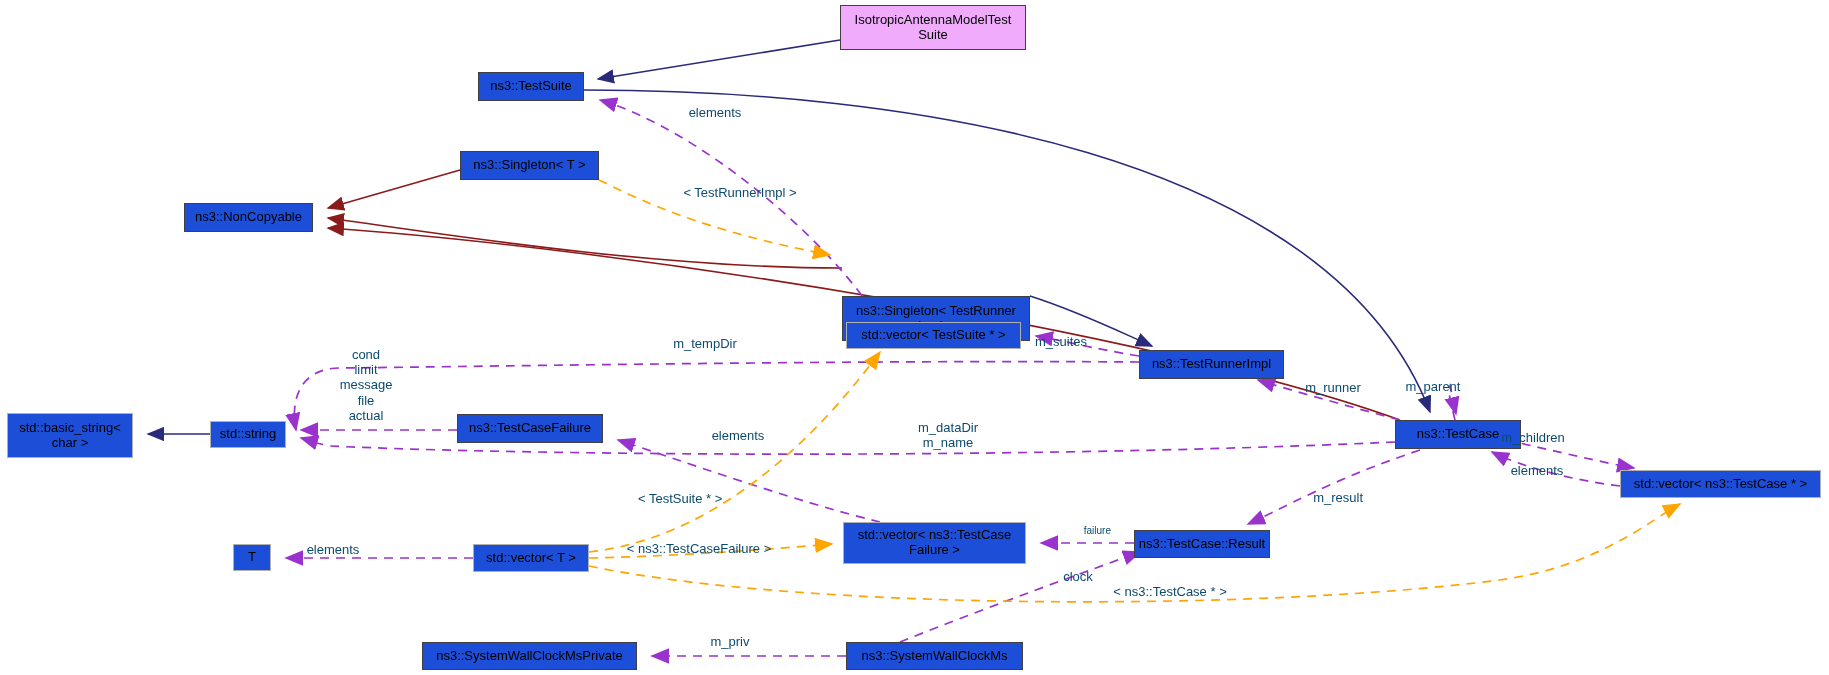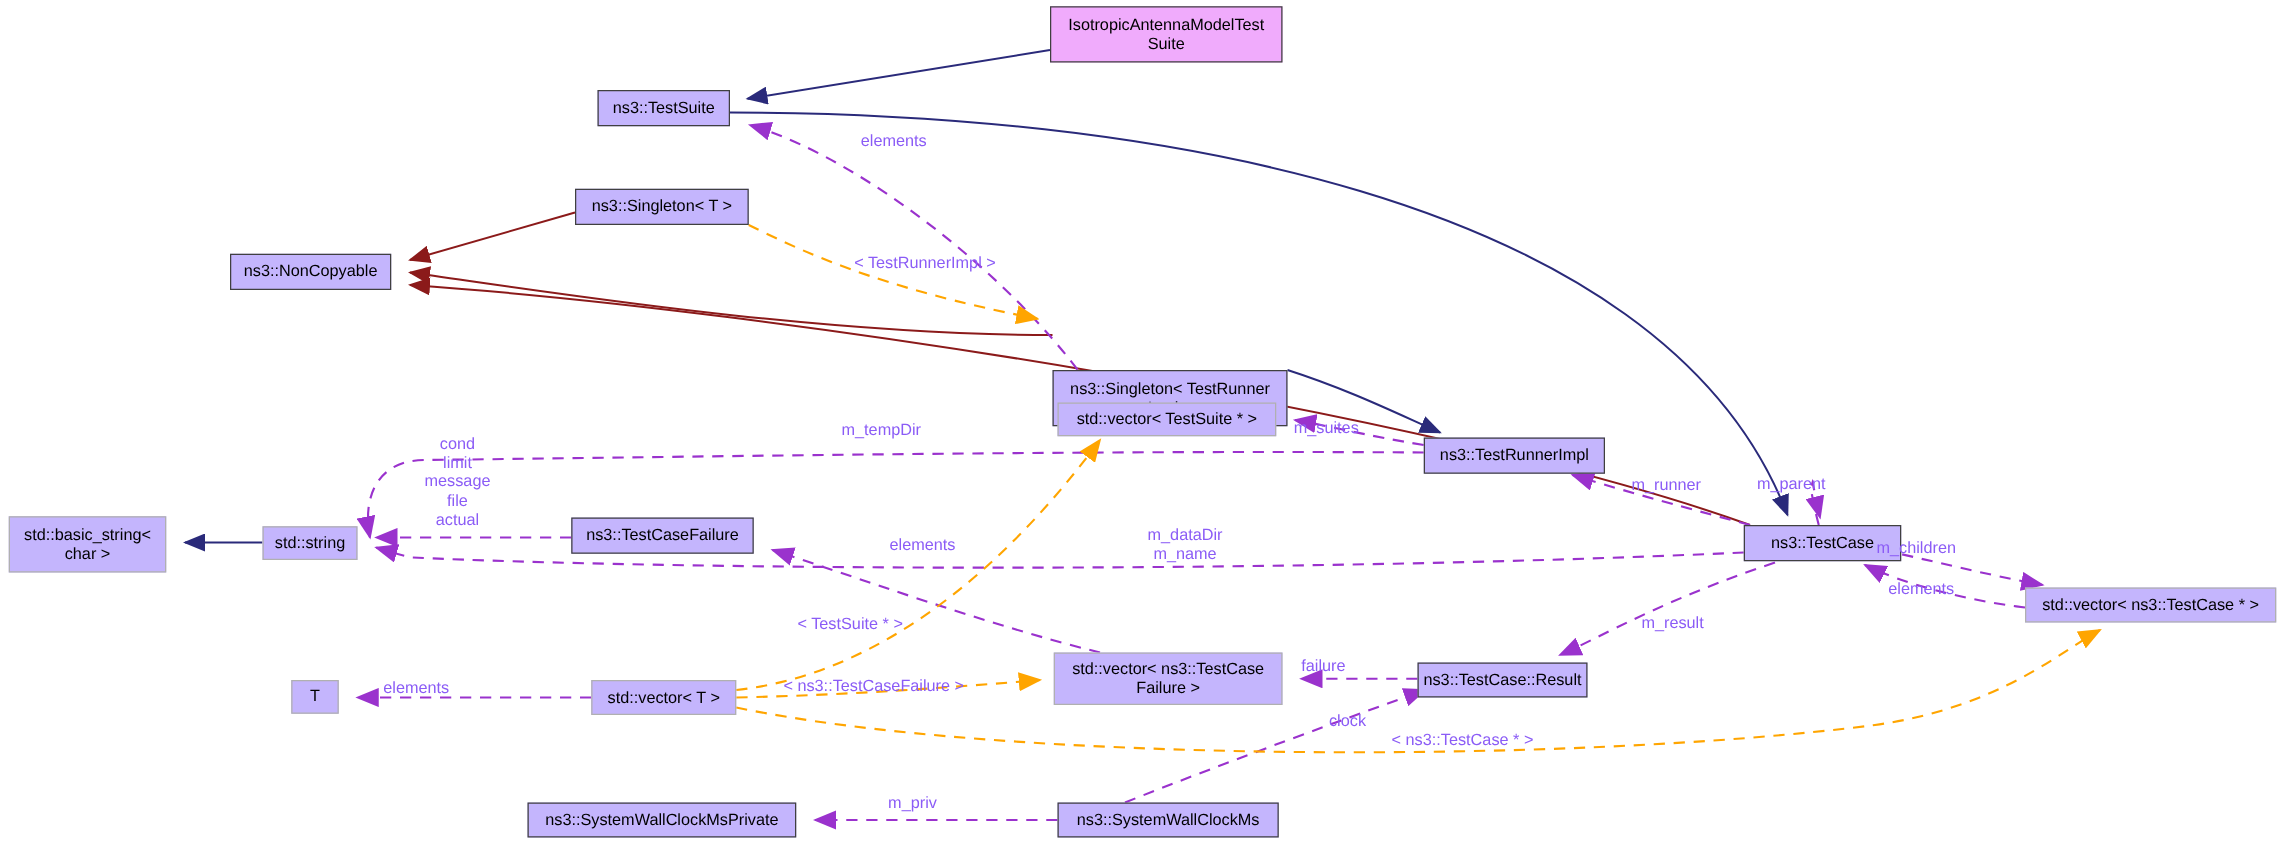--- a/index.html
+++ b/index.html
@@ -1,24 +1,24 @@
 <!DOCTYPE html>
 <html><head>
 <meta charset="utf-8">
 <style>
   html,body{margin:0;padding:0;background:#ffffff;}
   body{font-family:"Liberation Sans",sans-serif;}
   #diagram{position:relative;width:1829px;height:675px;background:#fff;overflow:hidden;}
   #edges{position:absolute;left:0;top:0;width:1829px;height:675px;}
   .node{position:absolute;box-sizing:border-box;display:flex;align-items:center;justify-content:center;
-        text-align:center;line-height:1.15;color:#000;background:#c4b5fd;}
+        text-align:center;line-height:1.15;color:#000;background:#1d4ed8;}
   .node.solid{border:1.5px solid #404040;}
   .node.light{border:1.5px solid #b0b0b0;}
   .node.filled{border:1.5px solid #404040;background:#f0abfc;}
-  .edge-label{position:absolute;color:#8b5cf6;white-space:pre;text-align:center;line-height:1.17;}
+  .edge-label{position:absolute;color:#0c4a6e;white-space:pre;text-align:center;line-height:1.17;}
 </style>
 </head>
 <body>
 
 <div id="diagram">
 
   <svg id="edges" viewBox="0 0 1829 675" xmlns="http://www.w3.org/2000/svg">
     <defs>
       <marker id="ah-blue" markerWidth="11" markerHeight="9" refX="10" refY="4.5" orient="auto">
         <path d="M0,0 L11,4.5 L0,9 z" fill="#2a2a7a"></path>
@@ -127,21 +127,21 @@
   <div class="node light" style="left:843px;top:522px;width:183px;height:42px;font-size:13px;">std::vector&lt; ns3::TestCase<br>Failure &gt;</div>
 
   <div class="node solid" style="left:1134px;top:530px;width:136px;height:28px;font-size:13px;">ns3::TestCase::Result</div>
 
   <div class="node solid" style="left:422px;top:642px;width:215px;height:28px;font-size:13px;">ns3::SystemWallClockMsPrivate</div>
 
   <div class="node solid" style="left:846px;top:642px;width:177px;height:28px;font-size:13px;">ns3::SystemWallClockMs</div>
 
   <div class="edge-label" style="left:670px;top:105px;width:90px;font-size:13px;text-align:center;">elements</div>
 
-  <div class="edge-label" style="left:672px;top:202px;width:136px;font-size:13px;text-align:center;">&lt; TestRunnerImpl &gt;</div>
+  <div class="edge-label" style="left:672px;top:185px;width:136px;font-size:13px;text-align:center;">&lt; TestRunnerImpl &gt;</div>
 
   <div class="edge-label" style="left:662px;top:336px;width:86px;font-size:13px;text-align:center;">m_tempDir</div>
 
   <div class="edge-label" style="left:1018px;top:334px;width:86px;font-size:13px;text-align:center;">m_suites</div>
 
   <div class="edge-label" style="left:1290px;top:380px;width:86px;font-size:13px;text-align:center;">m_runner</div>
 
   <div class="edge-label" style="left:1390px;top:379px;width:86px;font-size:13px;text-align:center;">m_parent</div>
 
   <div class="edge-label" style="left:327px;top:347px;width:78px;font-size:13px;text-align:center;">cond<br>limit<br>message<br>file<br>actual</div>
@@ -155,21 +155,21 @@
   <div class="edge-label" style="left:1492px;top:463px;width:90px;font-size:13px;text-align:center;">elements</div>
 
   <div class="edge-label" style="left:1277px;top:490px;width:86px;font-size:13px;text-align:right;">m_result</div>
 
   <div class="edge-label" style="left:638px;top:491px;width:110px;font-size:13px;text-align:left;">&lt; TestSuite * &gt;</div>
 
   <div class="edge-label" style="left:288px;top:542px;width:90px;font-size:13px;text-align:center;">elements</div>
 
   <div class="edge-label" style="left:611px;top:541px;width:176px;font-size:13px;text-align:center;">&lt; ns3::TestCaseFailure &gt;</div>
 
-  <div class="edge-label" style="left:1041px;top:525px;width:70px;font-size:13px;text-align:left;">failure</div>
+  <div class="edge-label" style="left:1041px;top:525px;width:70px;font-size:10px;text-align:right;">failure</div>
 
   <div class="edge-label" style="left:1043px;top:569px;width:70px;font-size:13px;text-align:center;">clock</div>
 
   <div class="edge-label" style="left:1095px;top:584px;width:150px;font-size:13px;text-align:center;">&lt; ns3::TestCase * &gt;</div>
 
   <div class="edge-label" style="left:690px;top:634px;width:80px;font-size:13px;text-align:center;">m_priv</div>
 
 </div>
 
 </body></html>

